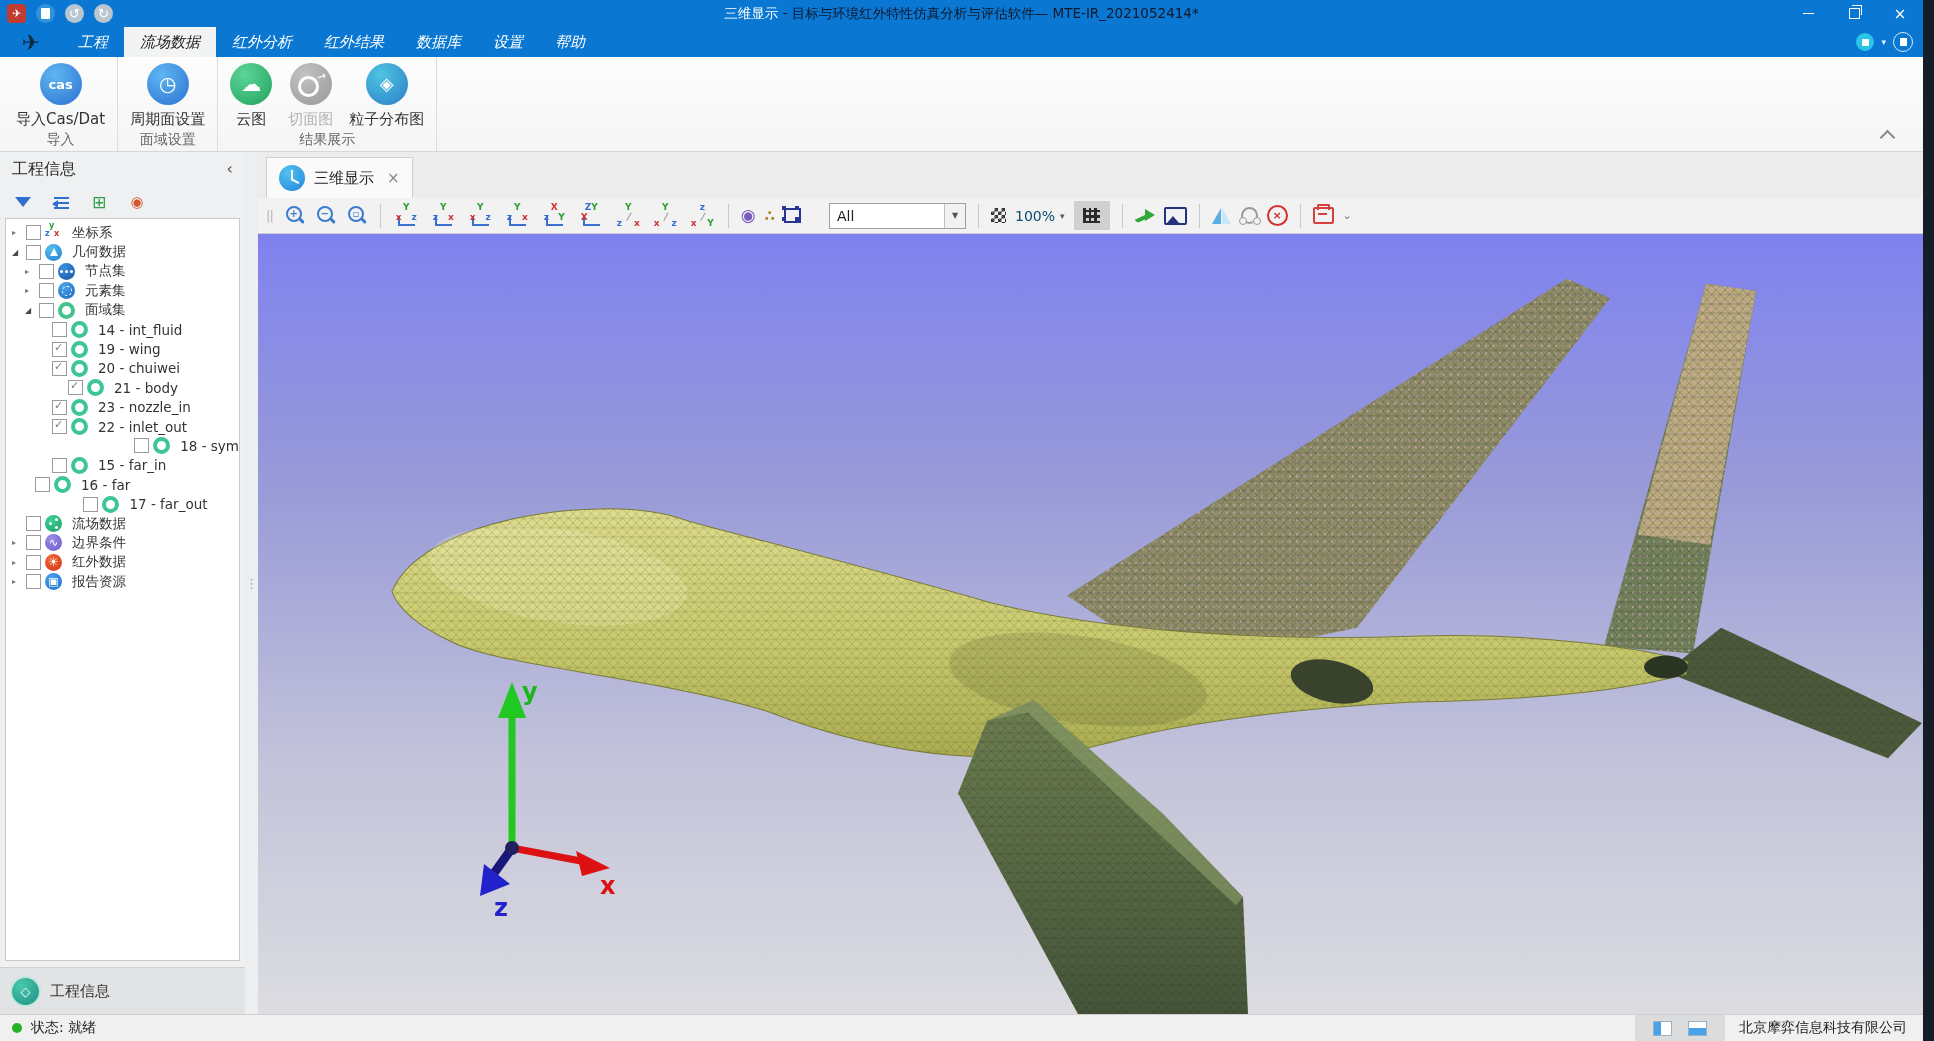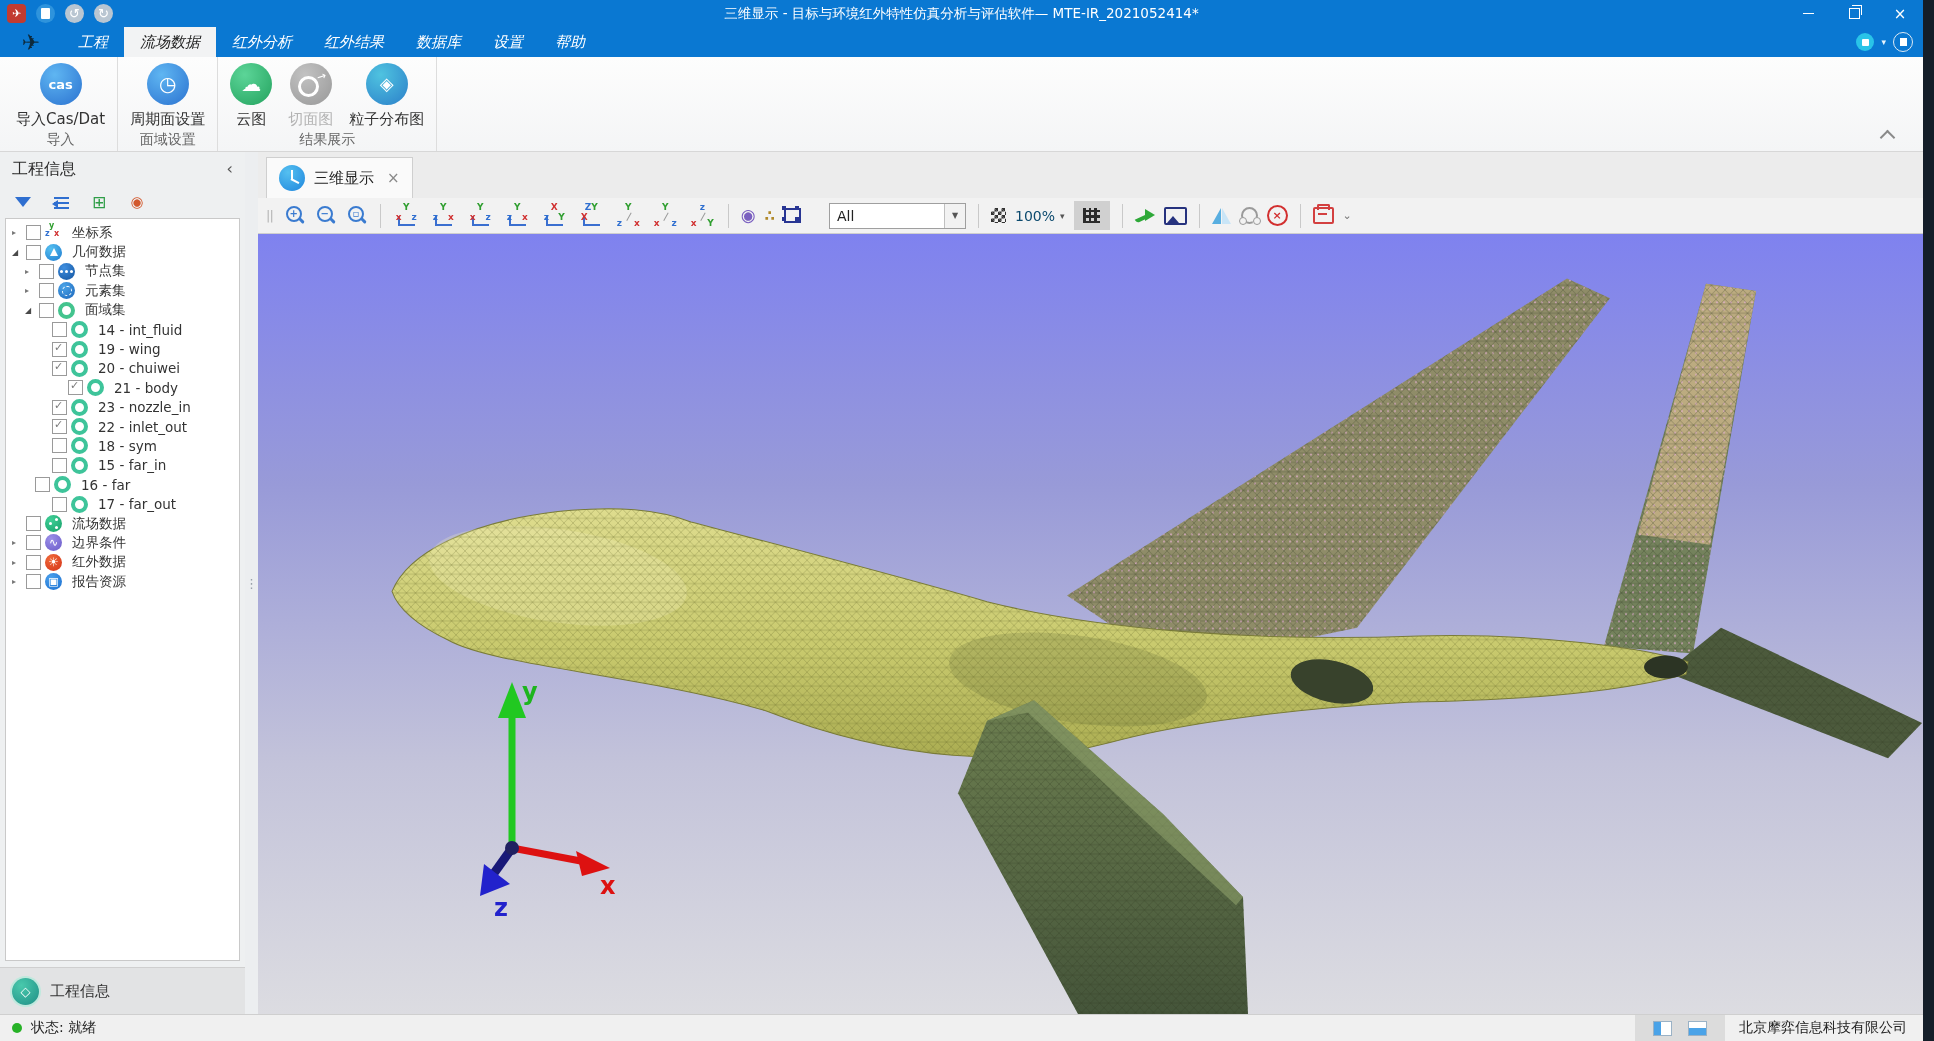--- a/index.html
+++ b/index.html
@@ -11,21 +11,21 @@
   
   .titlebar{height:27px;background:#0a78d2;display:flex;align-items:center;color:#fff;position:relative;flex:none;}
   .qat{display:flex;align-items:center;gap:10px;padding-left:7px;}
   .app-logo{width:19px;height:19px;border-radius:4px;background:#c23b30;display:flex;align-items:center;justify-content:center;font-size:11px;color:#fff;}
   .qbtn{width:19px;height:19px;border-radius:50%;display:flex;align-items:center;justify-content:center;font-size:11px;color:#fff;}
   .q-save{background:#2e93dc;}
   .q-save i{width:9px;height:11px;background:#fff;border-radius:1px;display:block;}
   .q-undo,.q-redo{background:#b9c6d2;font-size:13px;}
   .tb-title{position:absolute;left:50%;transform:translateX(-50%);font-size:13.5px;white-space:nowrap;}
   .tb-title .pri{color:#ffffff;}
-  .tb-title .sec{color:#ffffff;}
+  .tb-title .sec{color:#0f172a;}
   .win-controls{margin-left:auto;display:flex;height:100%;}
   .wc{width:46px;height:100%;display:flex;align-items:center;justify-content:center;color:#fff;}
   .wc-min i{width:11px;height:1.5px;background:#fff;display:block;}
   .wc-max i{width:9px;height:9px;border:1.2px solid #fff;display:block;position:relative;}
   .wc-max i:before{content:"";position:absolute;left:2px;top:-4px;width:9px;height:9px;border:1.2px solid #fff;border-bottom:none;border-left:none;}
   .wc-close{font-size:15px;}
 
   
   .menubar{height:30px;background:#0a78d2;display:flex;align-items:stretch;color:#fff;position:relative;flex:none;}
   .menu-logo{width:62px;display:flex;align-items:center;justify-content:center;font-size:22px;color:#0e2a3c;}
@@ -366,39 +366,39 @@
               <span class="cb checked"></span>
               <span class="ti ti-face"></span>
               <span class="tl">23 - nozzle_in</span>
             </div>
             <div class="tree-row" style="padding-left: 32px;">
               <span class="exp"></span>
               <span class="cb checked"></span>
               <span class="ti ti-face"></span>
               <span class="tl">22 - inlet_out</span>
             </div>
+            <div class="tree-row" style="padding-left: 32px; justify-content: flex-end;">
+              <span class="exp"></span>
+              <span class="cb"></span>
+              <span class="ti ti-face"></span>
+              <span class="tl">18 - sym</span>
+            </div>
             <div class="tree-row" style="padding-left: 32px;">
               <span class="exp"></span>
               <span class="cb"></span>
               <span class="ti ti-face"></span>
-              <span class="tl">18 - sym</span>
-            </div>
-            <div class="tree-row" style="padding-left: 32px;">
-              <span class="exp"></span>
-              <span class="cb"></span>
-              <span class="ti ti-face"></span>
               <span class="tl">15 - far_in</span>
             </div>
             <div class="tree-row" style="padding-left: 15px;">
               <span class="exp"></span>
               <span class="cb"></span>
               <span class="ti ti-face"></span>
               <span class="tl">16 - far</span>
             </div>
-            <div class="tree-row" style="padding-left: 32px;">
+            <div class="tree-row" style="padding-left: 32px; justify-content: center;">
               <span class="exp"></span>
               <span class="cb"></span>
               <span class="ti ti-face"></span>
               <span class="tl">17 - far_out</span>
             </div>
             <div class="tree-row" style="padding-left: 6px;">
               <span class="exp"></span>
               <span class="cb"></span>
               <span class="ti ti-flowdata">
                 <i class="shr"></i>

